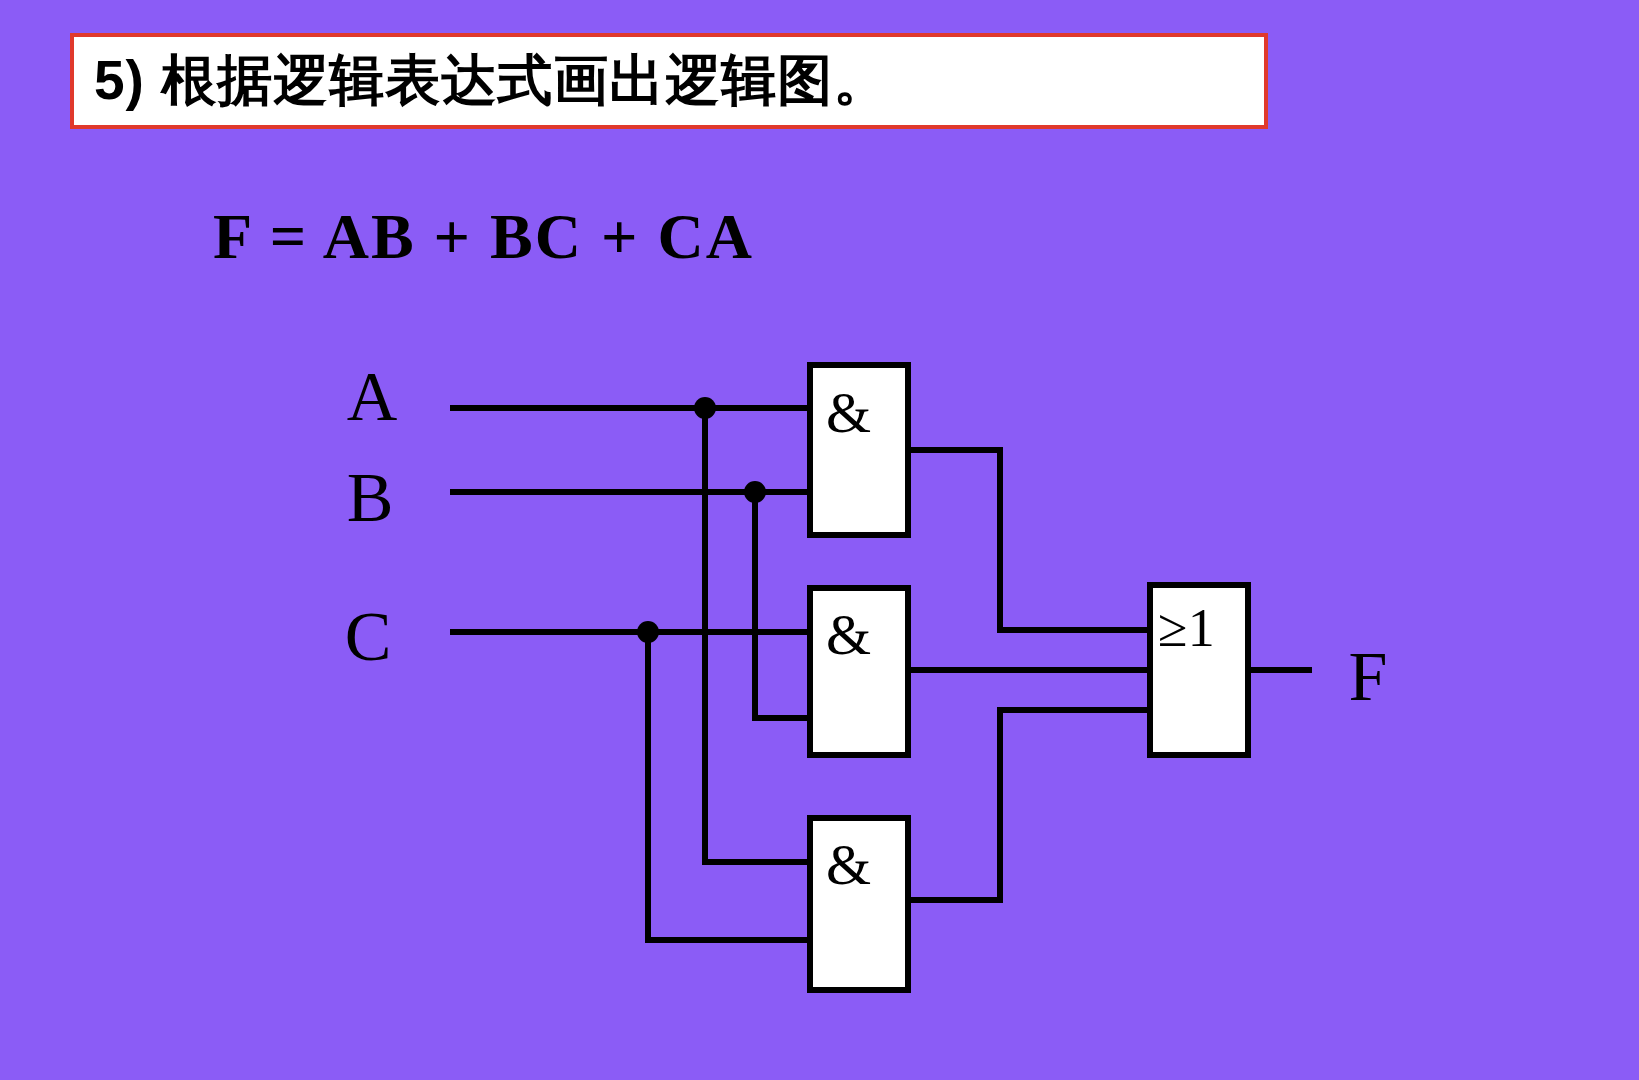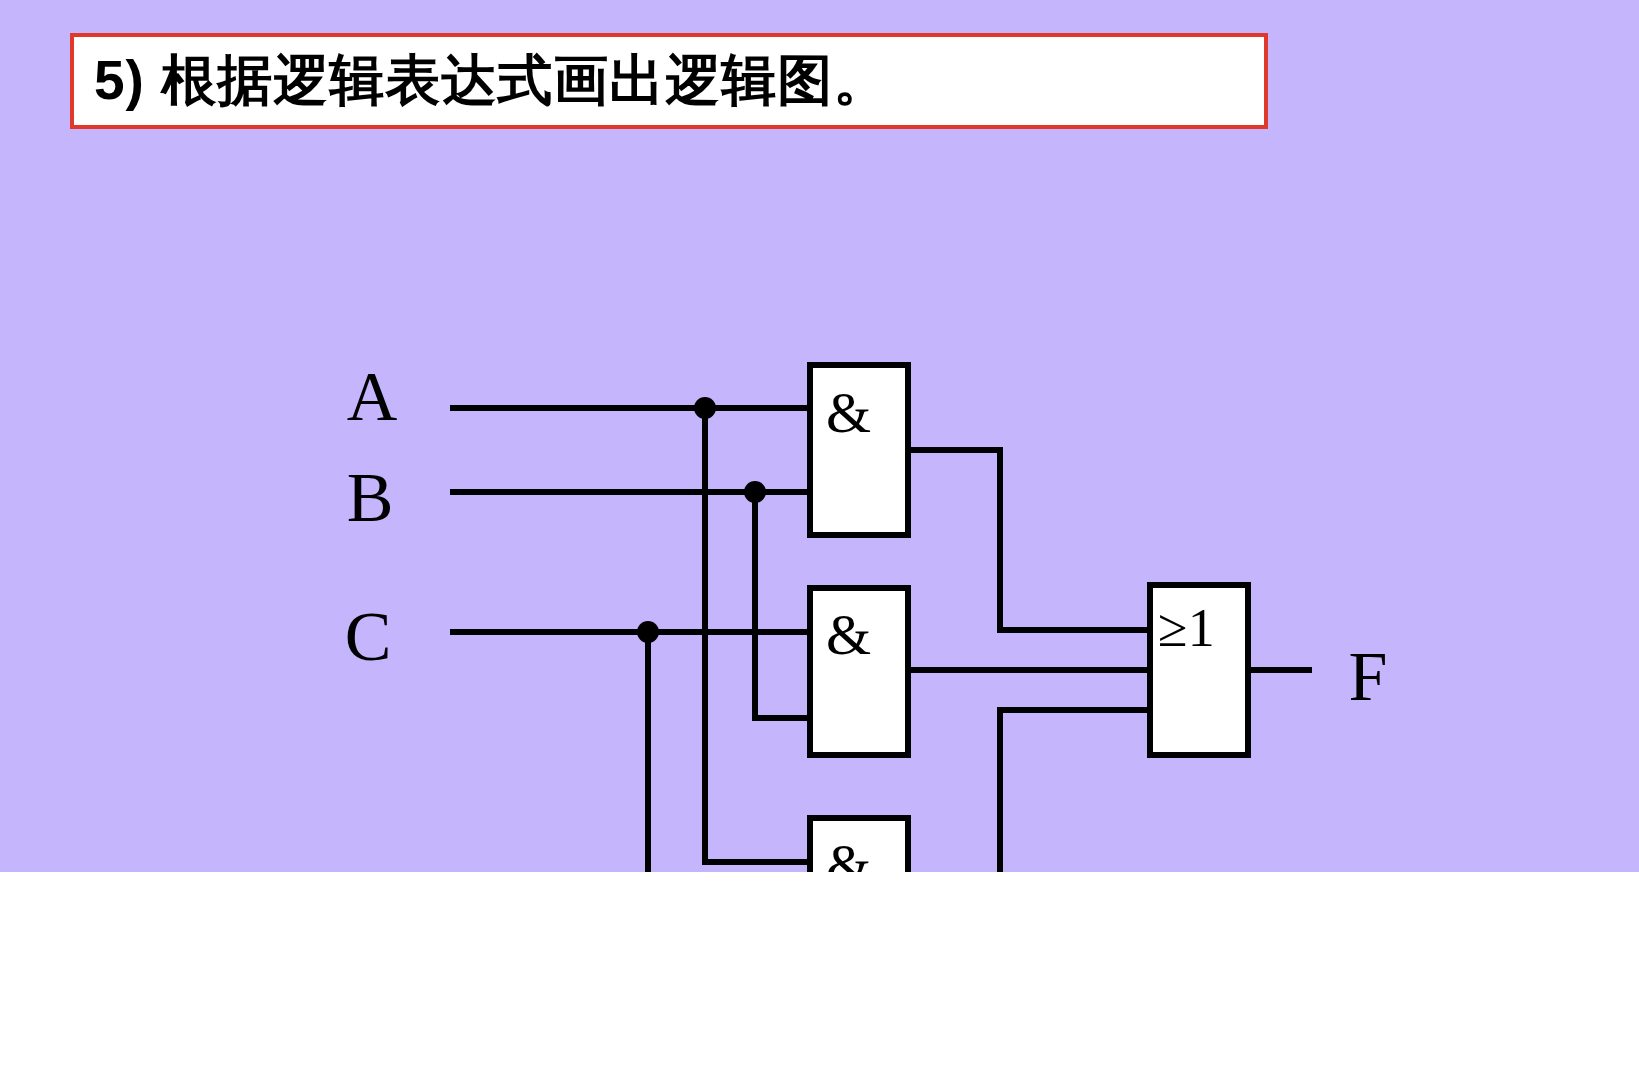--- a/index.html
+++ b/index.html
@@ -1,21 +1,21 @@
 <!DOCTYPE html>
 <html><head>
 <meta charset="utf-8">
 <style>
   * { margin: 0; padding: 0; box-sizing: border-box; }
   html, body { background: #ffffff; }
   .page {
     position: relative;
     width: 1639px;
-    height: 872px;
-    background: #c4b5fd;
+    height: 1080px;
+    background: #8b5cf6;
     overflow: hidden;
     font-family: "Liberation Sans", sans-serif;
     color: #000000;
   }
   .title-box {
     position: absolute;
     left: 70px;
     top: 33px;
     width: 1198px;
     height: 96px;
@@ -76,20 +76,21 @@
 </style>
 </head>
 <body>
 
 <div class="page">
 
   <div class="title-box">
     <span class="title-text">5) 根据逻辑表达式画出逻辑图。</span>
   </div>
 
+  <div class="formula">F = AB + BC + CA</div>
 
   <svg class="circuit" viewBox="0 0 1639 1080">
 
     <g class="wires">
       <path d="M450 408 H810"></path>
       <path d="M450 492 H810"></path>
       <path d="M450 632 H810"></path>
       <path d="M705 408 V862 H810"></path>
       <path d="M755 492 V718 H810"></path>
       <path d="M648 632 V940 H810"></path>

